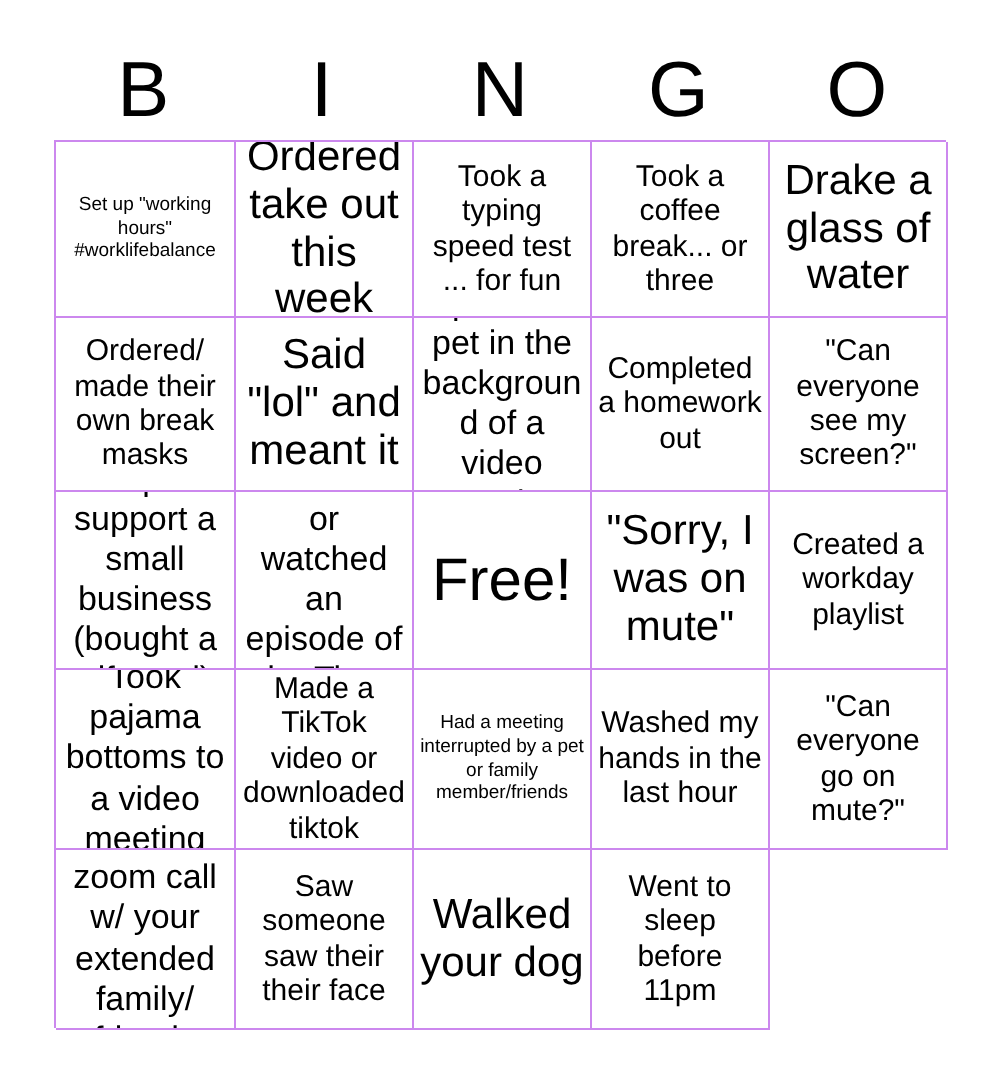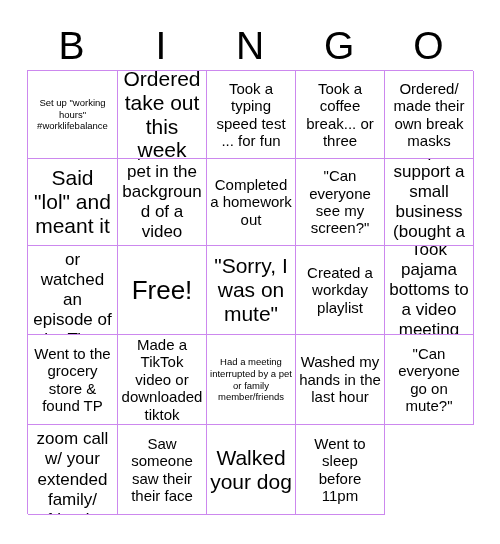--- a/index.html
+++ b/index.html
@@ -69,21 +69,21 @@
     display: block;
     width: 100%;
     line-height: 1.16;
     word-wrap: break-word;
   }
   
   .t-xs .cell-text { font-size: 9.5px; line-height: 1.22; }
   .t-sm .cell-text { font-size: 17px; line-height: 1.18; }
   .t-md .cell-text { font-size: 15px; line-height: 1.16; }
   .t-xl .cell-text { font-size: 21px; line-height: 1.14; }
-  .t-free .cell-text { font-size: 26px; line-height: 1.1; }
+  .t-free .cell-text { font-size: 30px; line-height: 1.1; }
 </style>
 </head>
 <body>
 
 <div id="card">
 
   <div id="header-row">
     <div class="header-letter">B</div>
     <div class="header-letter">I</div>
     <div class="header-letter">N</div>
@@ -97,20 +97,23 @@
         <span class="cell-text">Set up "working hours" #worklifebalance</span>
       </div>
     <div class="cell t-xl">
         <span class="cell-text">Ordered take out this week</span>
       </div>
     <div class="cell t-md">
         <span class="cell-text">Took a typing speed test ... for fun</span>
       </div>
     <div class="cell t-md">
         <span class="cell-text">Took a coffee break... or three</span>
+      </div>
+    <div class="cell t-xl">
+        <span class="cell-text">Drake a glass of water</span>
       </div>
 
     <div class="cell t-md">
         <span class="cell-text">Ordered/ made their own break masks</span>
       </div>
     <div class="cell t-xl">
         <span class="cell-text">Said "lol" and meant it</span>
       </div>
     <div class="cell t-sm">
         <span class="cell-text">Spotted a pet in the background of a video meeting</span>
@@ -135,23 +138,20 @@
         <span class="cell-text">"Sorry, I was on mute"</span>
       </div>
     <div class="cell t-md">
         <span class="cell-text">Created a workday playlist</span>
       </div>
 
     <div class="cell t-sm">
         <span class="cell-text">Took pajama bottoms to a video meeting</span>
       </div>
     <div class="cell t-md">
-        <span class="cell-text">Went to the grocery store &amp; found TP</span>
-      </div>
-    <div class="cell t-md">
         <span class="cell-text">Made a TikTok video or downloaded tiktok</span>
       </div>
     <div class="cell t-xs">
         <span class="cell-text">Had a meeting interrupted by a pet or family member/friends</span>
       </div>
     <div class="cell t-md">
         <span class="cell-text">Washed my hands in the last hour</span>
       </div>
 
     <div class="cell t-md">

